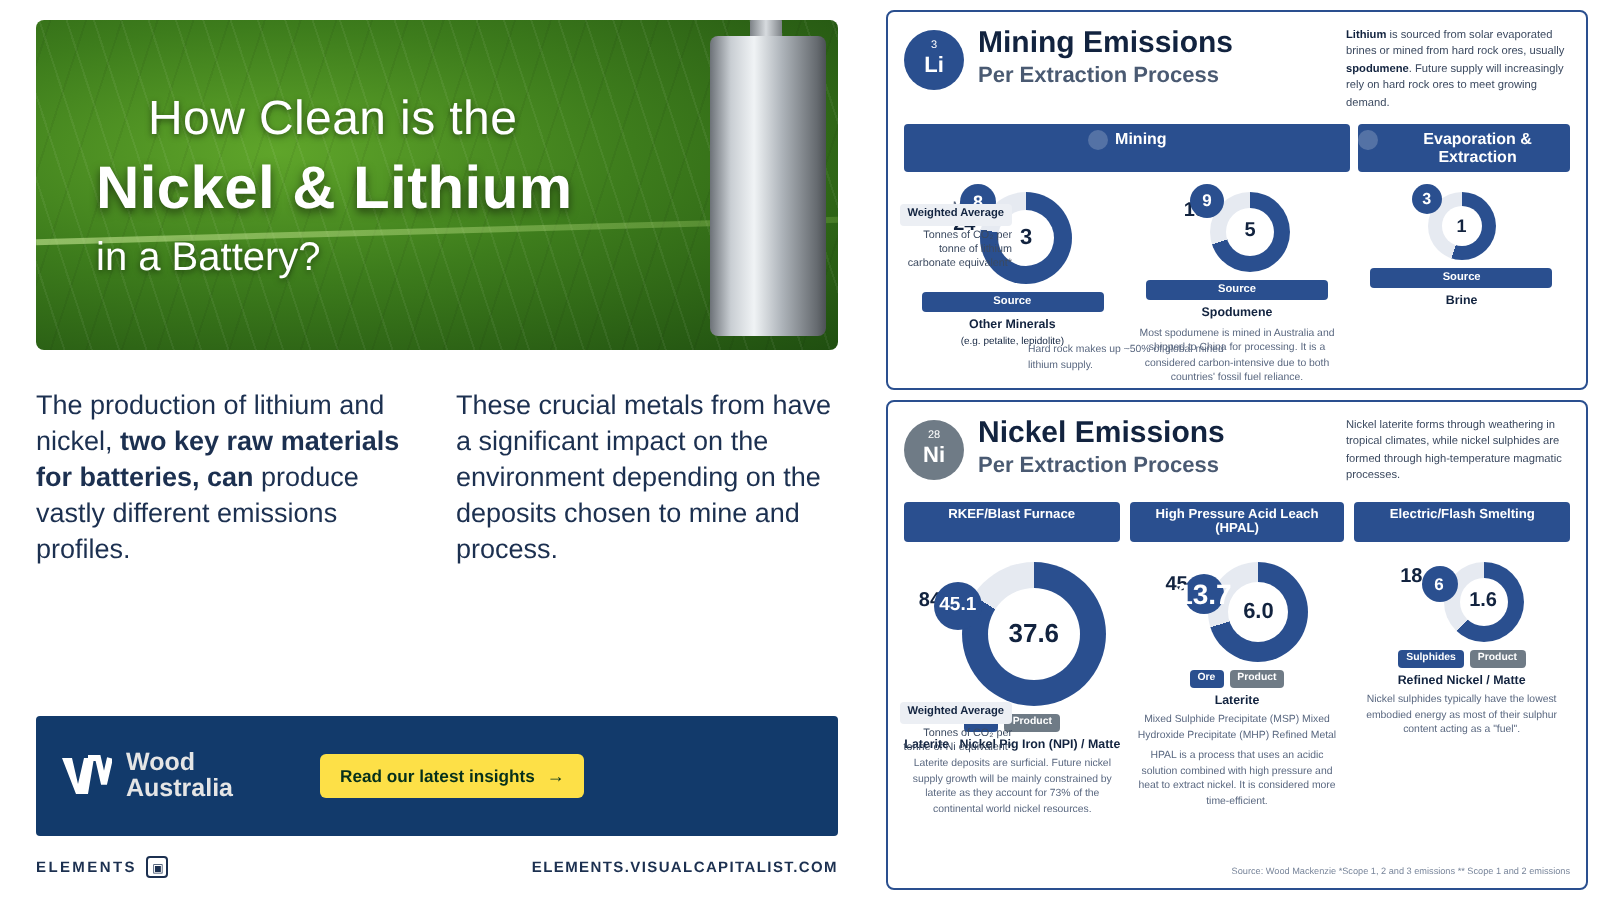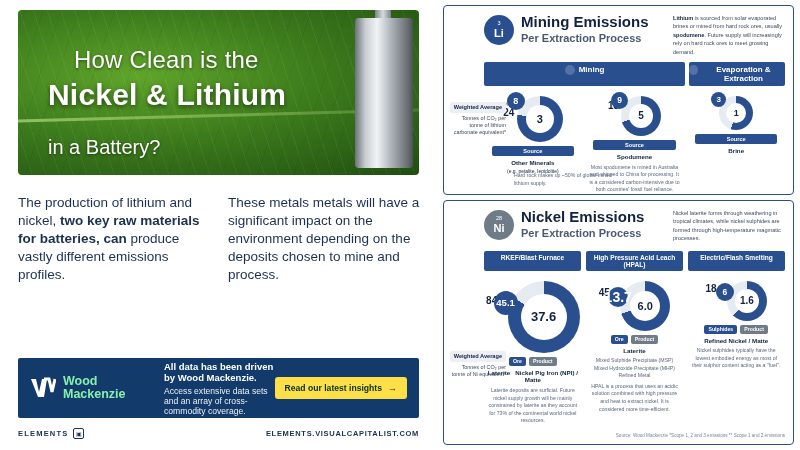--- a/index.html
+++ b/index.html
@@ -40,54 +40,54 @@
     border-radius: 4px;
   }
   .battery .cap {
     position:absolute; right:32px; top:-9px; width:16px; height:11px;
     background: linear-gradient(90deg,#7d8287,#d7dbdf,#7d8287);
     border-radius: 2px 2px 0 0;
   }
   .hero-text { position:absolute; left:30px; top:36px; color:#ffffff; }
   .hero-line1 { font-size: 24px; font-weight: 400; letter-spacing: .2px; text-shadow: 0 1px 3px rgba(0,0,0,.5); margin-left: 26px; }
   .hero-line2 { font-size: 30px; font-weight: bold; margin-top: 4px; letter-spacing: .2px; text-shadow: 0 2px 5px rgba(0,0,0,.55); }
-  .hero-line3 { font-size: 20px; font-weight: 400; margin-top: 24px; text-shadow: 0 1px 3px rgba(0,0,0,.5); }
+  .hero-line3 { font-size: 20px; font-weight: 400; margin-top: 6px; text-shadow: 0 1px 3px rgba(0,0,0,.5); }
 
   .lead { position:absolute; left:18px; top:194px; width: 402px; display:flex; gap: 18px; }
   .lead p { font-size: 13.5px; line-height: 1.33; color: #1c3050; width: 192px; }
   .lead b { font-weight: bold; }
 
   .footer {
     position:absolute; left:18px; top:358px; width:401px; height:60px;
     background:#123a6b; border-radius:2px;
     display:flex; align-items:center; padding: 0 12px;
   }
   .wm-logo { display:flex; align-items:center; gap:7px; width:130px; }
   .wm-mark { width:26px; height:26px; position:relative; }
   .wm-mark svg { display:block; }
-  .wm-name { color:#86efac; font-size: 12.5px; font-weight: bold; line-height: 1.05; }
+  .wm-name { color:#e5e5e5; font-size: 12.5px; font-weight: bold; line-height: 1.05; }
   .foot-txt { flex:1; color:#fff; padding-left: 4px; }
   .foot-txt .t1 { font-size: 9.5px; font-weight: bold; }
   .foot-txt .t2 { font-size: 8.6px; opacity: .92; margin-top: 3px; }
   .cta {
     background:#fde047; color:#06301b; font-size: 8.6px; font-weight: bold;
     padding: 6px 10px; border-radius: 3px; white-space: nowrap;
     display:flex; align-items:center; gap:6px; cursor:pointer;
   }
   .cta .arr { font-size: 9px; }
 
   .credits { position:absolute; left:18px; top:428px; width:401px; display:flex; justify-content:space-between; align-items:center; }
   .elements-badge { display:flex; align-items:center; gap:5px; }
   .elements-badge .lbl { font-size: 7.5px; font-weight: bold; letter-spacing: 1.2px; color:#1c3050; }
   .elements-badge .sq { width:11px; height:11px; border:1px solid #1c3050; border-radius:2px; display:flex; align-items:center; justify-content:center; font-size:6px; color:#1c3050; }
   .site { font-size: 7.5px; font-weight: bold; letter-spacing: .7px; color:#1c3050; }
 
   
   .right { width: 363px; height:450px; position: relative; background:#ffffff; padding: 5px 6px 5px 0; }
-  .panel { position:absolute; left:6px; width: 351px; border:1px solid #2a4f8f; border-radius:4px; background:#fff;padding-left:32px; }
+  .panel { position:absolute; left:6px; width: 351px; border:1px solid #2a4f8f; border-radius:4px; background:#fff; }
   .panel.lithium { top: 5px; height: 190px; }
   .panel.nickel { top: 200px; height: 245px; }
 
   .p-head { display:flex; padding: 8px 8px 4px 8px; }
   .elem-badge {
     width: 30px; height: 30px; border-radius: 50%;
     display:flex; flex-direction:column; align-items:center; justify-content:center;
     color:#fff; margin-right: 7px; flex:none; margin-top:1px;
   }
   .elem-badge .sym { font-size: 11px; font-weight: bold; line-height: 1; }
@@ -165,39 +165,35 @@
       </div>
       <div class="hero-text">
         <div class="hero-line1">How Clean is the</div>
         <div class="hero-line2">Nickel &amp; Lithium</div>
         <div class="hero-line3">in a Battery?</div>
       </div>
     </div>
 
     <div class="lead">
       <p><span>The production of lithium and nickel, </span><b>two key raw materials for batteries, can</b><span> produce vastly different emissions profiles.</span></p>
-      <p>These metals metals will have a significant impact on the environment depending on the deposits chosen to mine and process.</p>
+      <p>These crucial metals from have a significant impact on the environment depending on the deposits chosen to mine and process.</p>
     </div>
 
     <div class="footer">
       <div class="wm-logo">
         <div class="wm-mark">
           <svg width="26" height="26" viewBox="0 0 26 26">
             <path d="M1 4 L6 4 L9 17 L12 4 L17 4 L14 22 L8 22 Z" fill="#ffffff"></path>
             <path d="M14 4 L19 4 L22 17 L25 4" fill="none" stroke="#ffffff" stroke-width="3"></path>
           </svg>
         </div>
         <div class="wm-name">
           <div>Wood</div>
-          <div>Mackenzie</div>
-        </div>
-      </div>
-      <div class="foot-txt">
-        <div class="t1">All data has been driven by Wood Mackenzie.</div>
-        <div class="t2">Access extensive data sets and an array of cross-commodity coverage.</div>
+          <div>Australia</div>
+        </div>
       </div>
       <div class="cta">
         <span>Read our latest insights</span>
         <span class="arr">→</span>
       </div>
     </div>
 
     <div class="credits">
       <div class="elements-badge">
         <span class="lbl">ELEMENTS</span>

